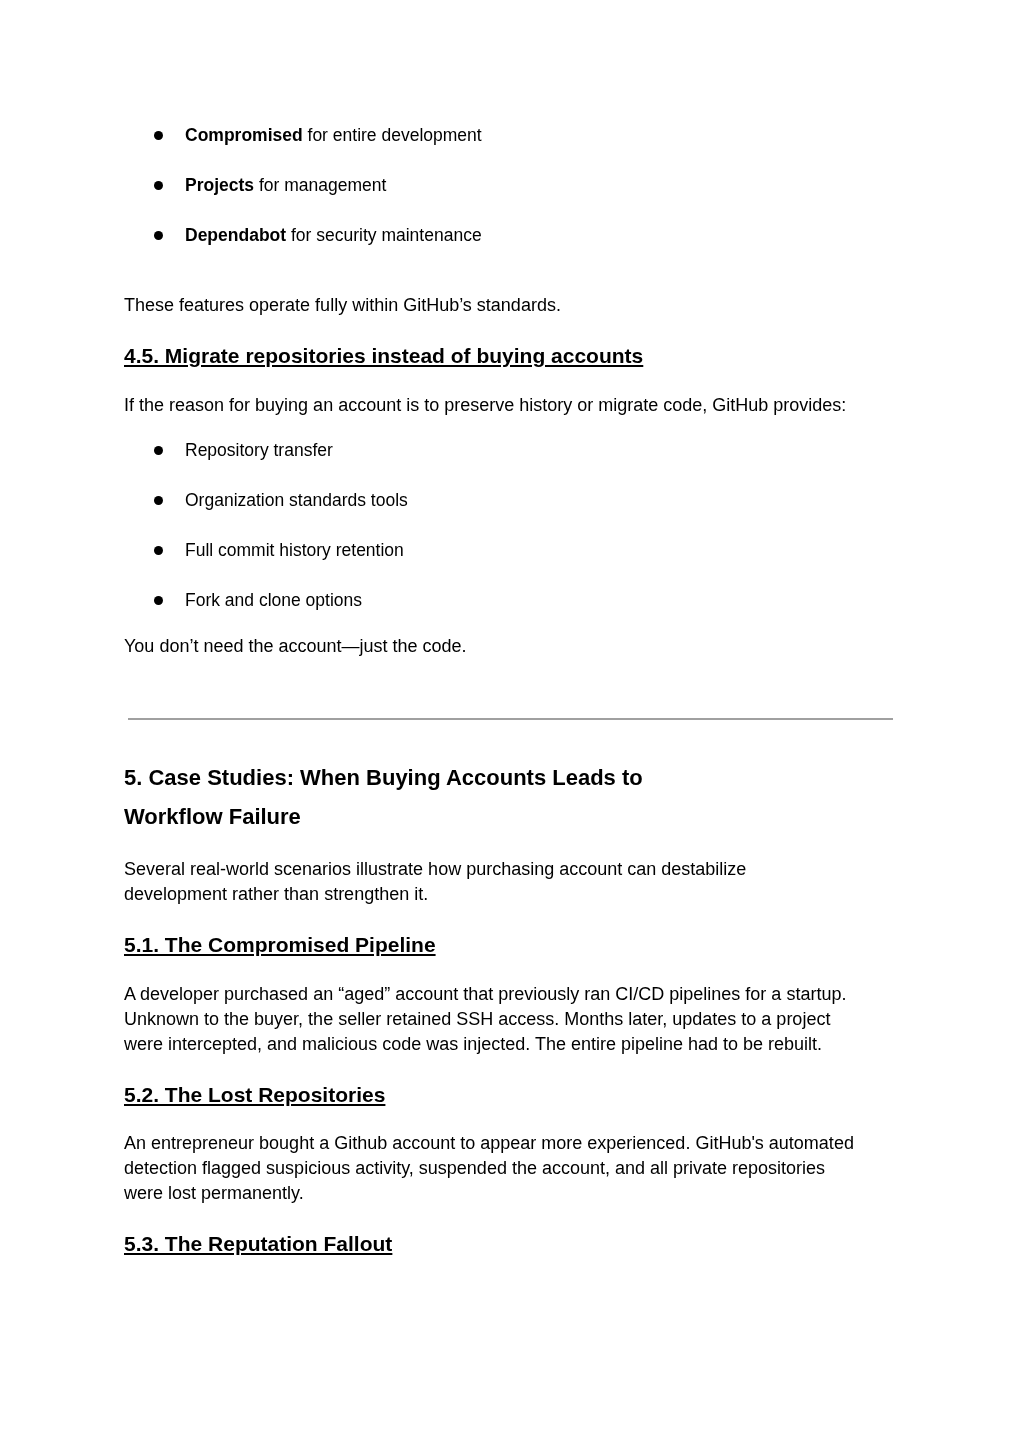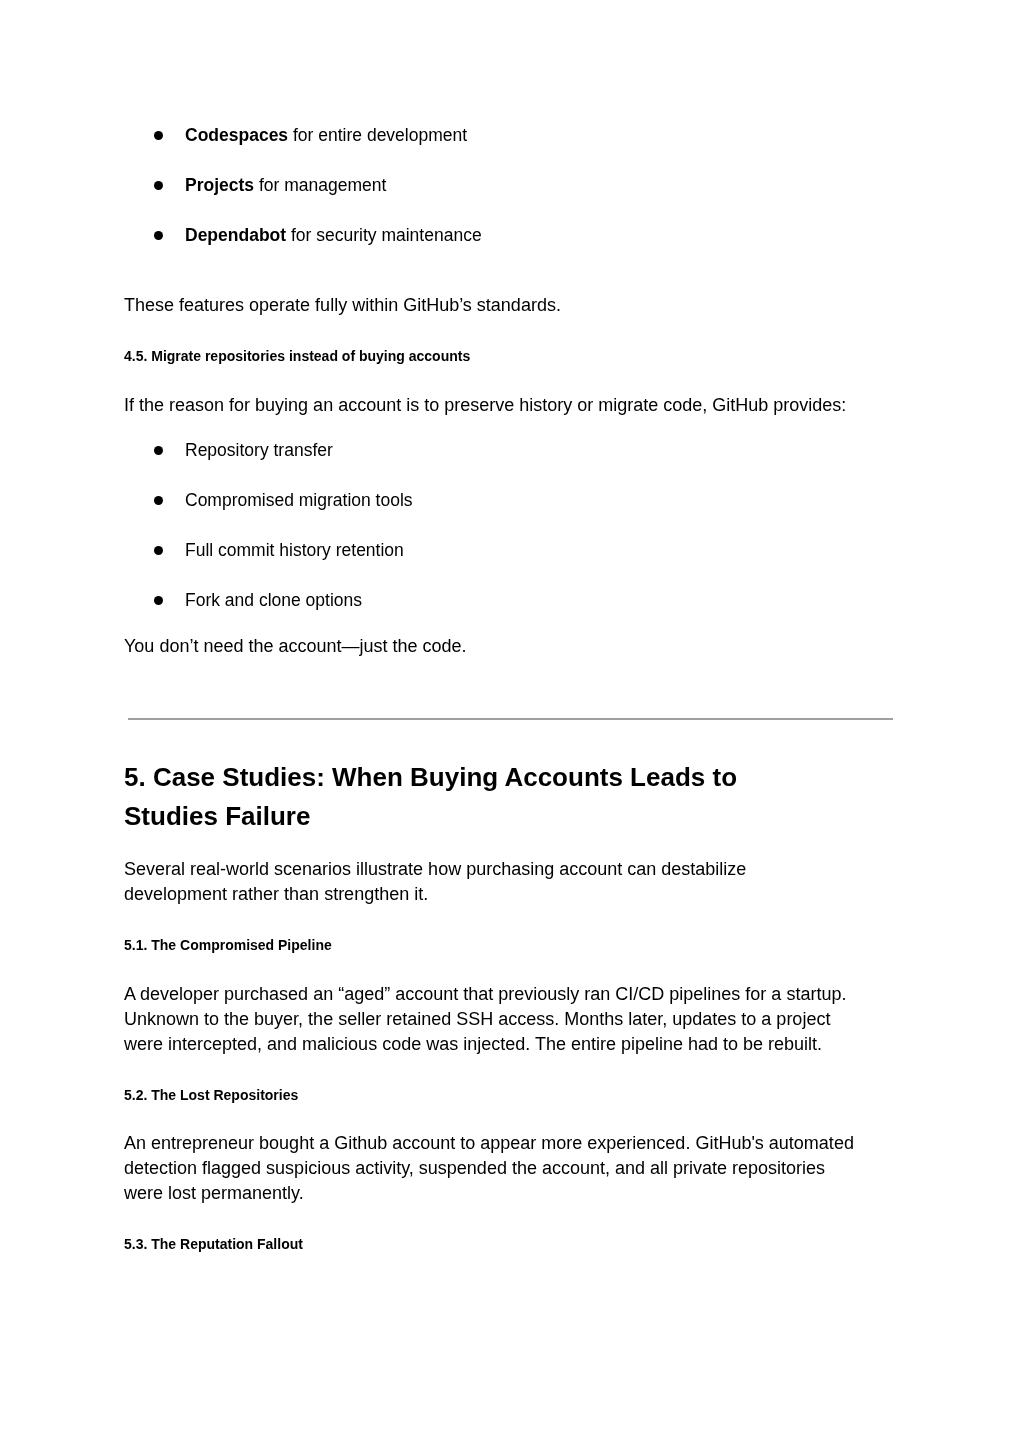--- a/index.html
+++ b/index.html
@@ -8,30 +8,30 @@
       font-family: "Liberation Sans", sans-serif; color: #000000;
     }
     .abs { position: absolute; left: 124px; white-space: nowrap; }
     .bullet-row { position: absolute; left: 154px; height: 24px; font-size: 17.5px; line-height: 24px; white-space: nowrap; }
     .bullet-dot {
       position: absolute; left: 0; top: 8px; width: 9px; height: 9px; border-radius: 50%; background: #000;
     }
     .bullet-text { position: absolute; left: 31px; top: 0; }
     .bullet-text b { font-weight: bold; }
     .para { font-size: 18px; line-height: 25px; }
-    .h3 { font-size: 14px; font-weight: bold; line-height: 28px; }
-    .h2 { font-size: 26px; font-weight: bold; line-height: 39px; }
+    .h3 { font-size: 21px; font-weight: bold; line-height: 28px; text-decoration: underline; }
+    .h2 { font-size: 22px; font-weight: bold; line-height: 39px; }
     .rule { position: absolute; left: 128px; top: 718px; width: 765px; height: 0; border-top: 2px solid #a0a0a0; }
   </style>
 </head>
 <body>
 
 <div class="bullet-row" style="top:123px;">
   <span class="bullet-dot"></span>
-  <span class="bullet-text"><b>Codespaces</b><span> for entire development</span></span>
+  <span class="bullet-text"><b>Compromised</b><span> for entire development</span></span>
 </div>
 <div class="bullet-row" style="top:173px;">
   <span class="bullet-dot"></span>
   <span class="bullet-text"><b>Projects</b><span> for management</span></span>
 </div>
 <div class="bullet-row" style="top:223px;">
   <span class="bullet-dot"></span>
   <span class="bullet-text"><b>Dependabot</b><span> for security maintenance</span></span>
 </div>
 
@@ -39,37 +39,37 @@
 
 <div class="abs h3" style="top:342px;">4.5. Migrate repositories instead of buying accounts</div>
 <div class="abs para" style="top:393px;">If the reason for buying an account is to preserve history or migrate code, GitHub provides:</div>
 
 <div class="bullet-row" style="top:438px;">
   <span class="bullet-dot"></span>
   <span class="bullet-text">Repository transfer</span>
 </div>
 <div class="bullet-row" style="top:488px;">
   <span class="bullet-dot"></span>
-  <span class="bullet-text">Compromised migration tools</span>
+  <span class="bullet-text">Organization standards tools</span>
 </div>
 <div class="bullet-row" style="top:538px;">
   <span class="bullet-dot"></span>
   <span class="bullet-text">Full commit history retention</span>
 </div>
 <div class="bullet-row" style="top:588px;">
   <span class="bullet-dot"></span>
   <span class="bullet-text">Fork and clone options</span>
 </div>
 
 <div class="abs para" style="top:634px;">You don’t need the account—just the code.</div>
 
 <div class="rule"></div>
 
 <div class="abs h2" style="top:758px;">5. Case Studies: When Buying Accounts Leads to</div>
-<div class="abs h2" style="top:797px;">Studies Failure</div>
+<div class="abs h2" style="top:797px;">Workflow Failure</div>
 
 <div class="abs para" style="top:857px;">Several real-world scenarios illustrate how purchasing account can destabilize</div>
 <div class="abs para" style="top:882px;">development rather than strengthen it.</div>
 
 <div class="abs h3" style="top:931px;">5.1. The Compromised Pipeline</div>
 <div class="abs para" style="top:982px;">A developer purchased an “aged” account that previously ran CI/CD pipelines for a startup.</div>
 <div class="abs para" style="top:1007px;">Unknown to the buyer, the seller retained SSH access. Months later, updates to a project</div>
 <div class="abs para" style="top:1032px;">were intercepted, and malicious code was injected. The entire pipeline had to be rebuilt.</div>
 
 <div class="abs h3" style="top:1081px;">5.2. The Lost Repositories</div>

